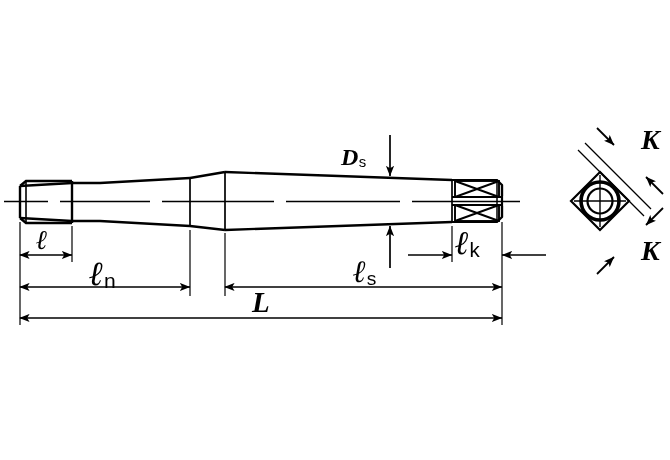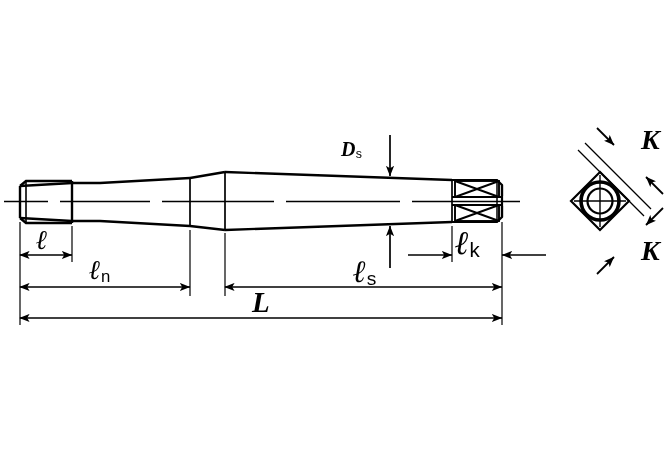--- a/index.html
+++ b/index.html
@@ -44,25 +44,25 @@
     top: 0.16em;
     left: 0.02em;
   }
   .lbl.script .base {
     font-family: "DejaVu Serif", serif;
     font-style: italic;
     font-weight: 700;
   }
   
   #label-l      { left: 36px;  top: 226px; font-size: 27px; }
-  #label-ln     { left: 89px;  top: 256px; font-size: 27px; }
+  #label-ln     { left: 89px;  top: 256px; font-size: 34px; }
   #label-ls     { left: 353px; top: 256px; font-size: 31px; }
   #label-lk     { left: 455px; top: 226px; font-size: 33px; }
   #label-L      { left: 252px; top: 288px; font-size: 29px; }
-  #label-Ds     { left: 341px; top: 139px; font-size: 20px; }
+  #label-Ds     { left: 341px; top: 145px; font-size: 24px; }
   #label-K1     { left: 641px; top: 126px; font-size: 28px; }
   #label-K2     { left: 641px; top: 237px; font-size: 28px; }
 </style>
 </head>
 <body>
 
 <div id="stage">
 
   <svg id="drawing" viewBox="0 0 670 460" xmlns="http://www.w3.org/2000/svg">
     <defs>

